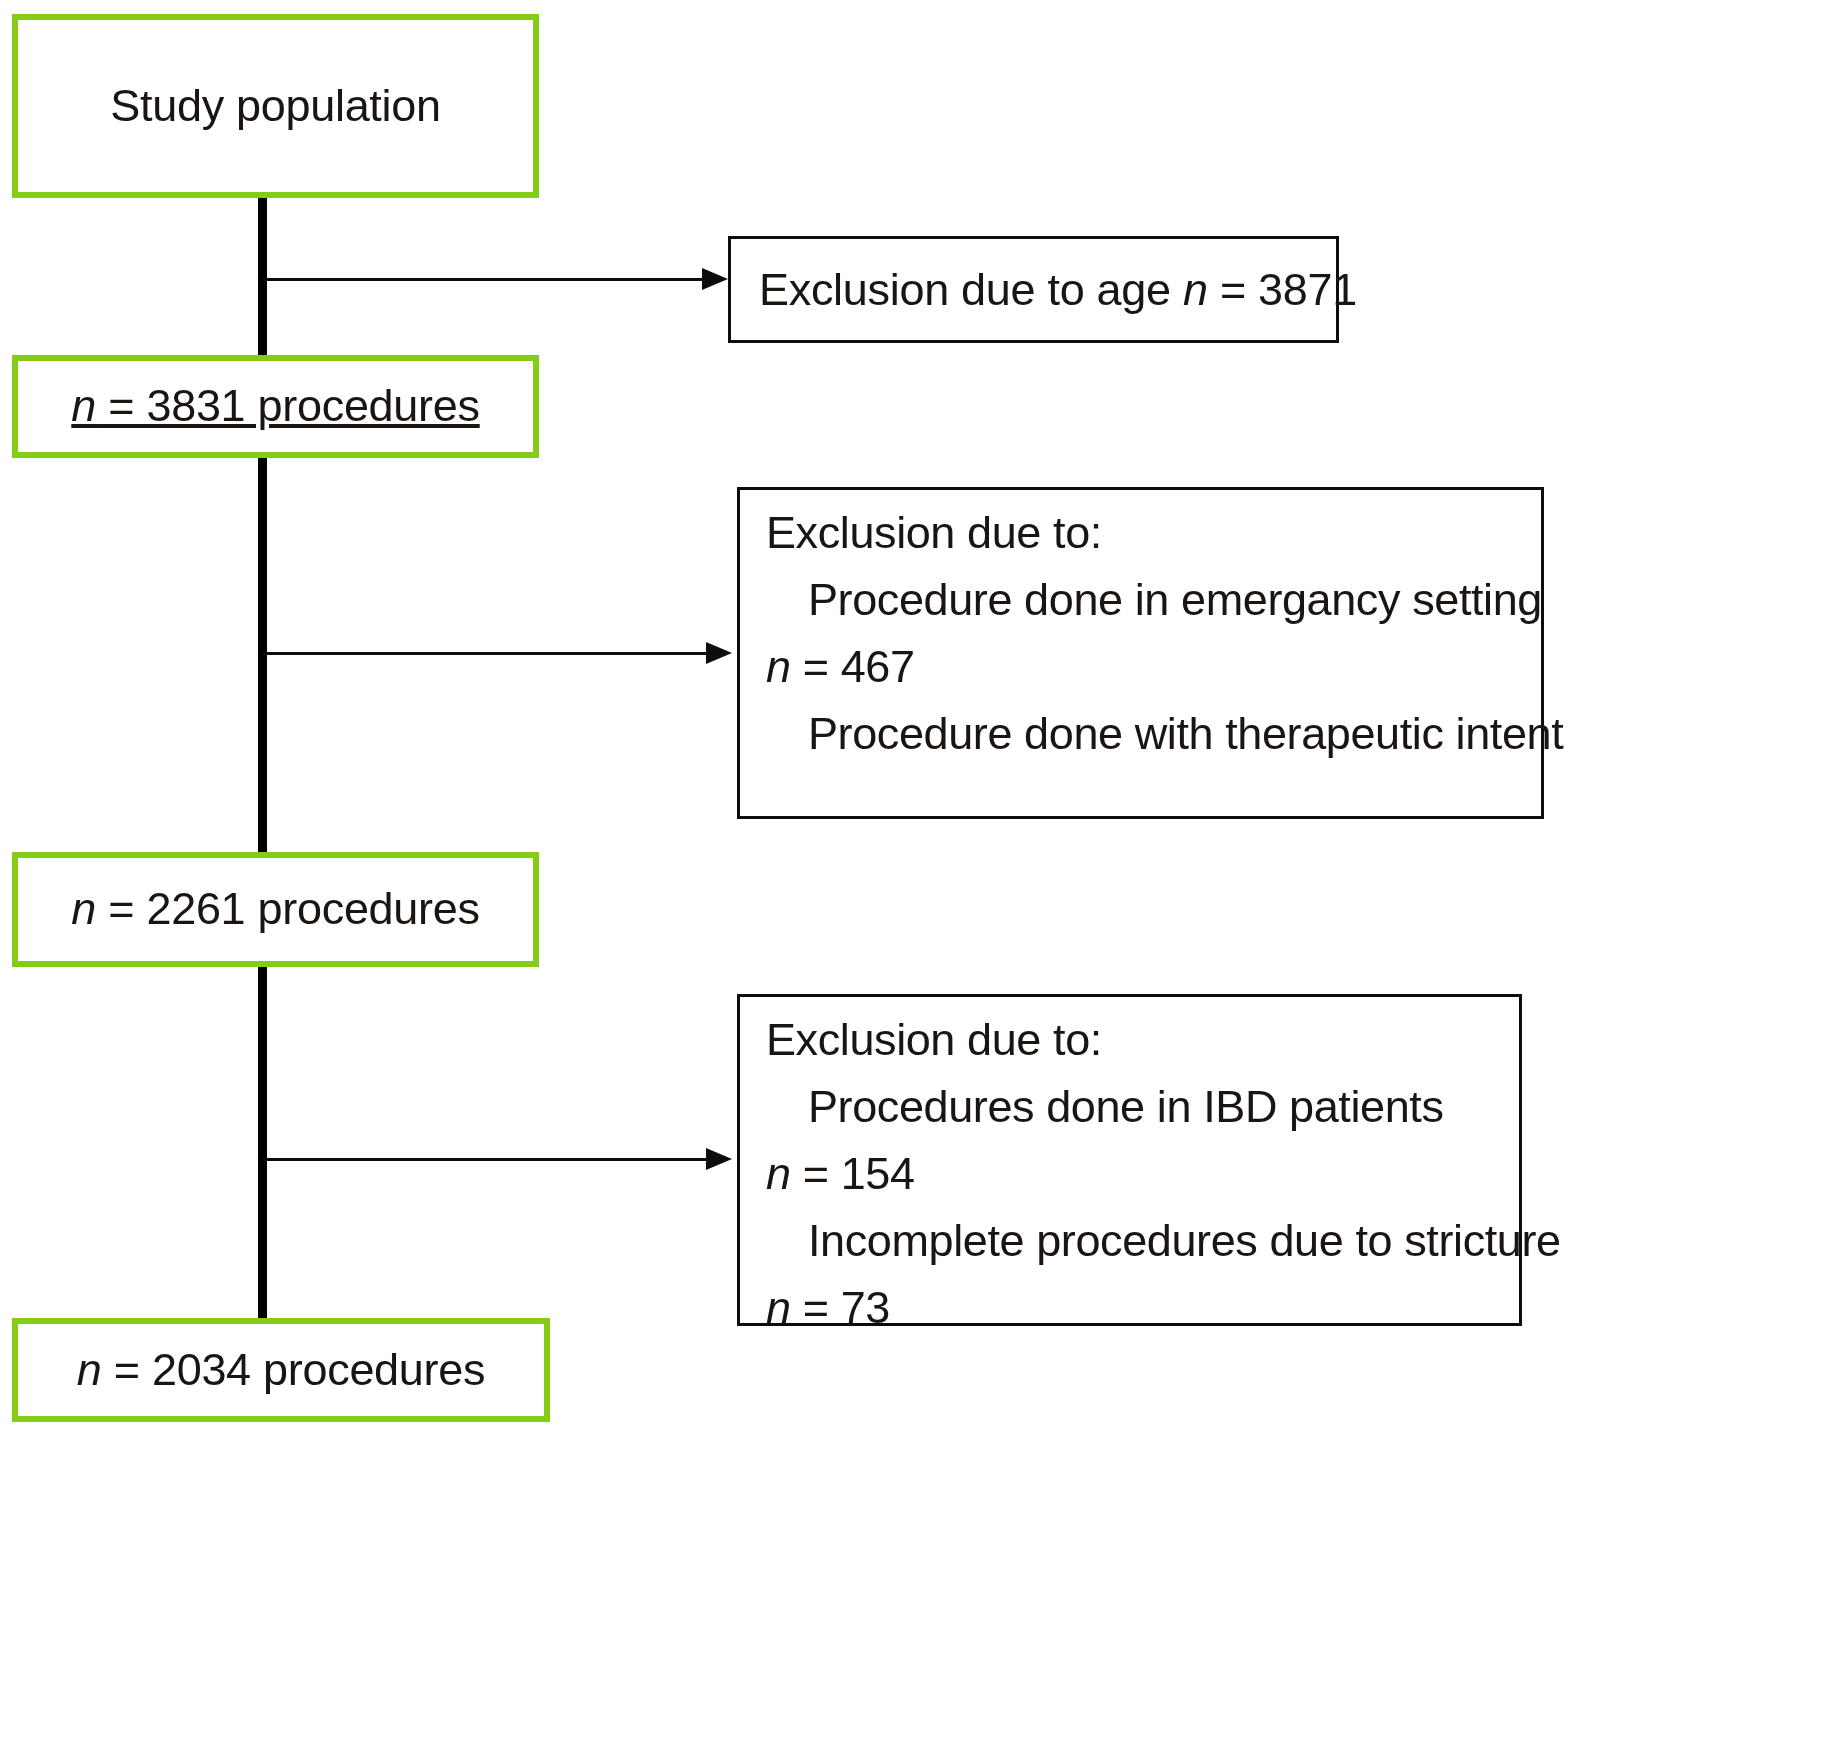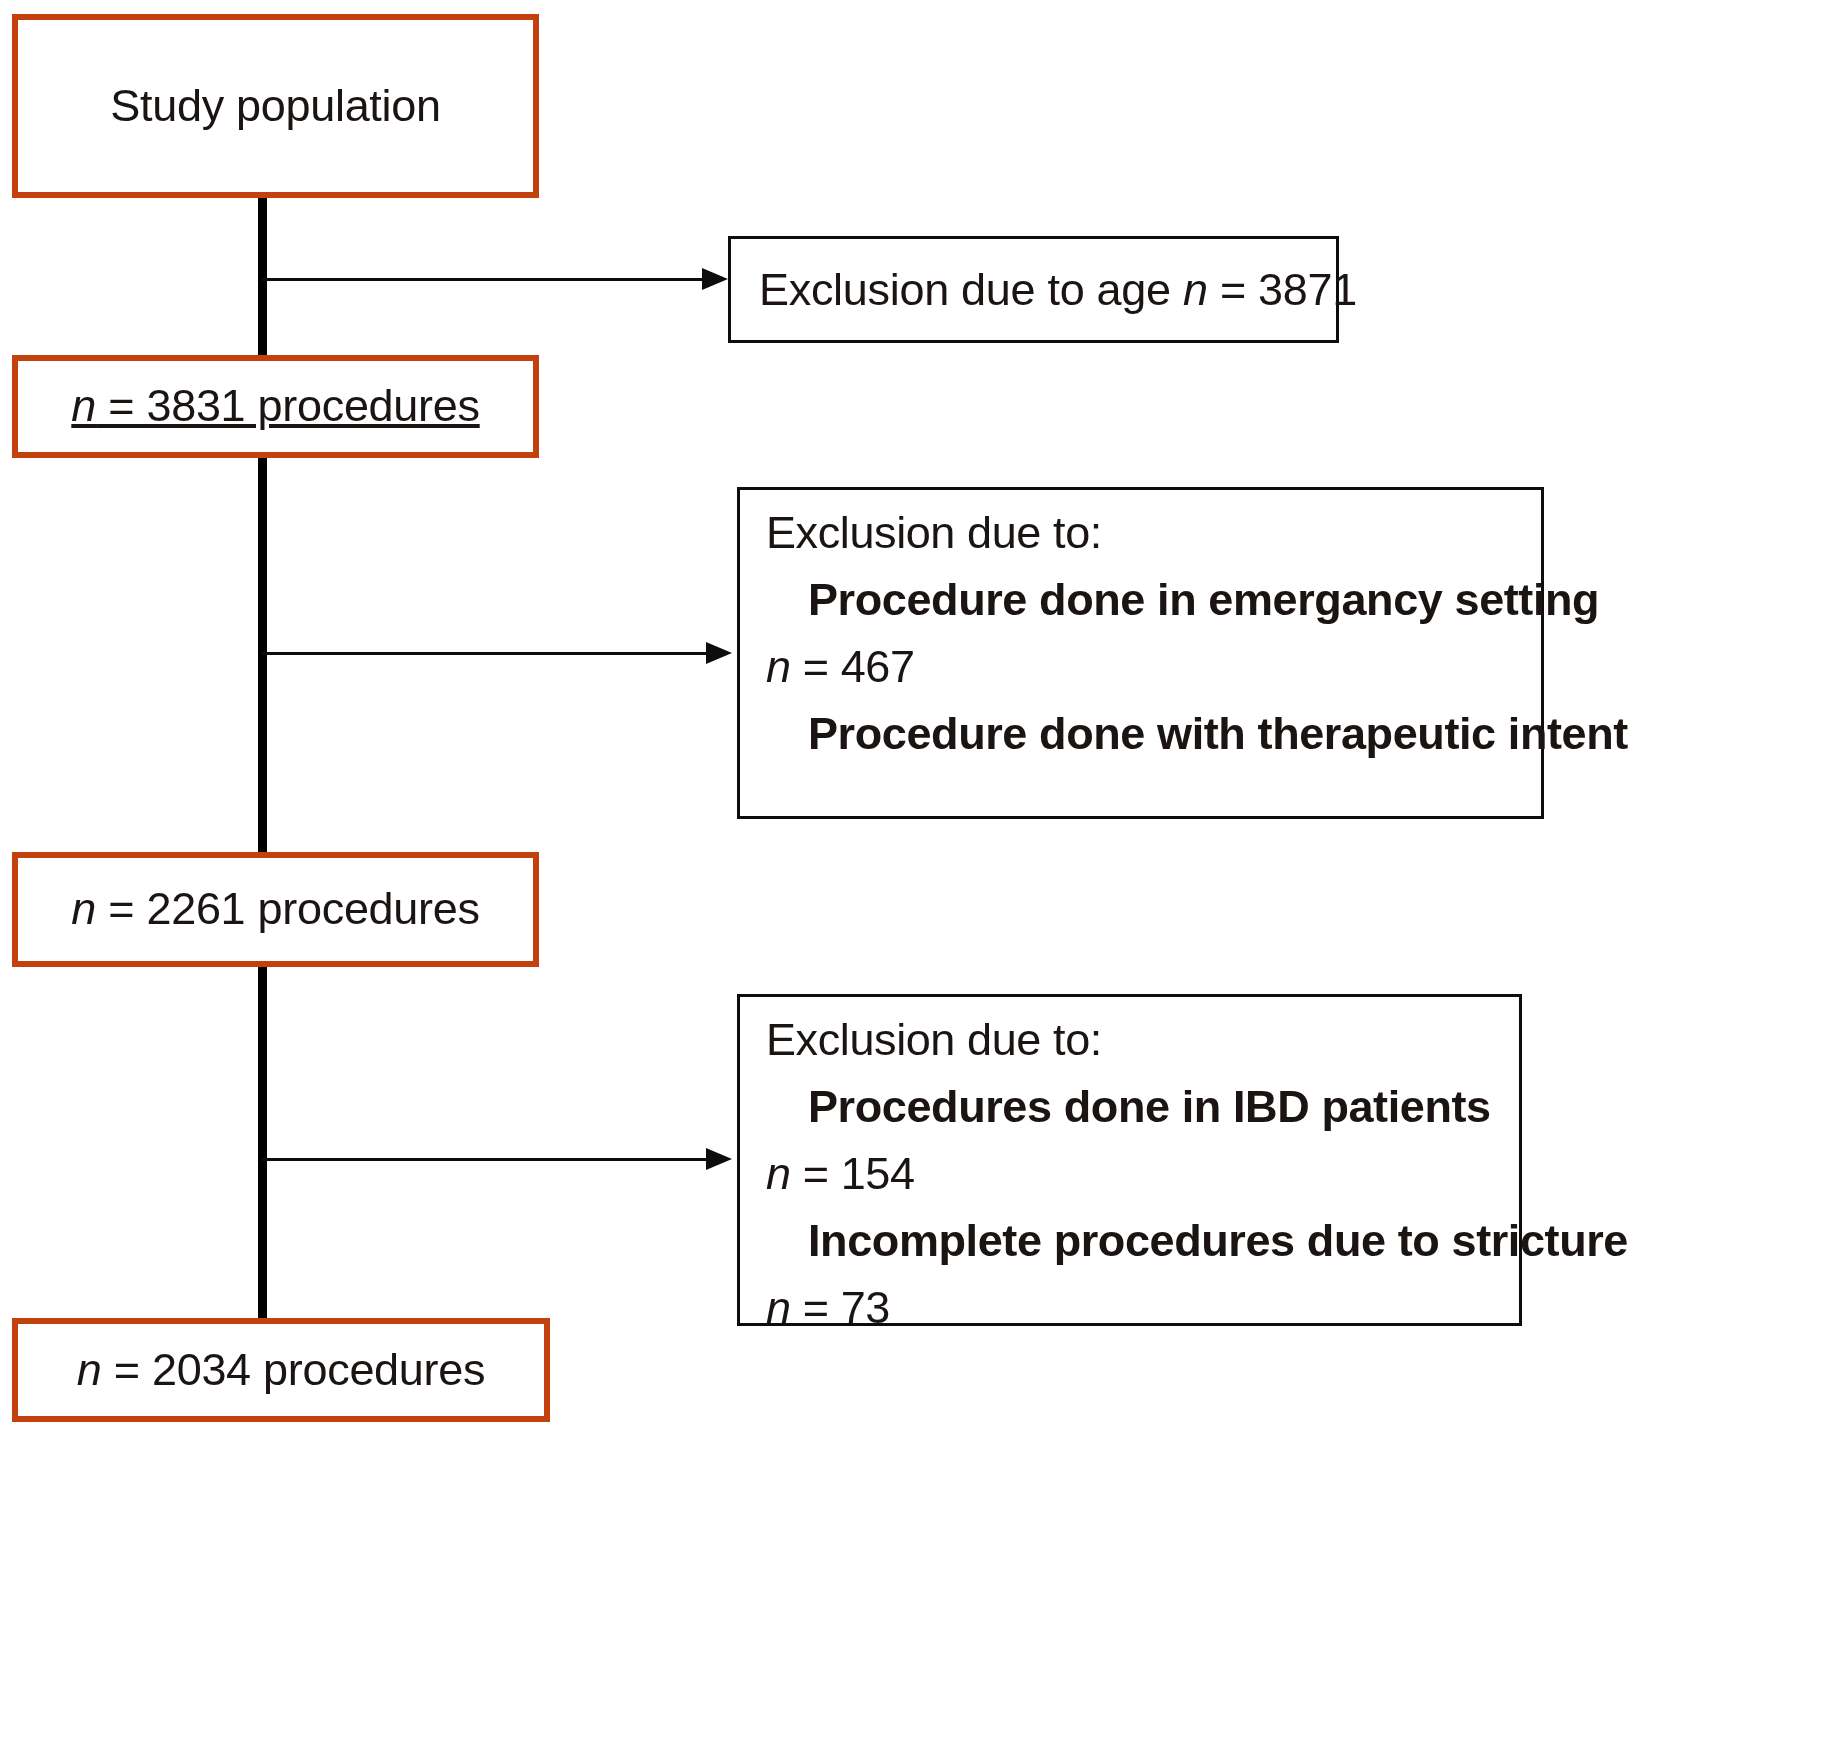--- a/index.html
+++ b/index.html
@@ -6,21 +6,21 @@
   body{
     width:1841px;height:1738px;
     font-family:"Liberation Sans","DejaVu Sans",sans-serif;
     color:#1a1412;
     overflow:hidden;
   }
   #stage{position:relative;width:1841px;height:1738px;background:#fff;}
 
   
   .box{position:absolute;box-sizing:border-box;background:#fff;}
-  .box.primary{border:6px solid #c2410c;}
+  .box.primary{border:6px solid #84cc16;}
   .box.exclusion{border:3px solid #0d0d0d;}
 
   .boxtext{
     font-size:45px;
     line-height:1.16;
     letter-spacing:-0.3px;
     white-space:nowrap;
   }
   .centered{
     width:100%;height:100%;
@@ -32,21 +32,21 @@
   .excl-body{
     position:absolute;
     left:26px;top:20px;right:6px;
   }
   .excl-line{
     font-size:45px;
     line-height:1.0;
     white-space:nowrap;
     letter-spacing:-0.4px;
   }
-  .excl-line.indent{padding-left:42px;font-weight:bold;}
+  .excl-line.indent{padding-left:42px;}
   .excl-line.gap{margin-top:22px;}
 
   .single-line{
     position:absolute;left:28px;top:50%;transform:translateY(-50%);
     font-size:45px;white-space:nowrap;letter-spacing:-0.3px;
   }
 
   i.nv{font-style:italic;}
 
   

